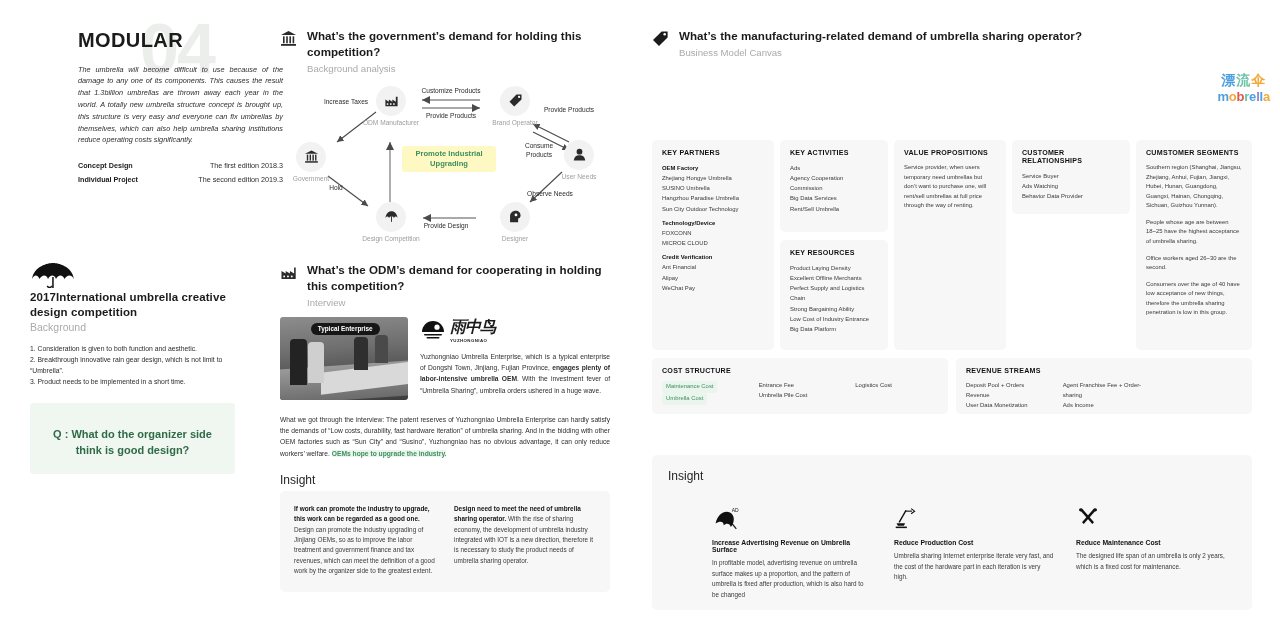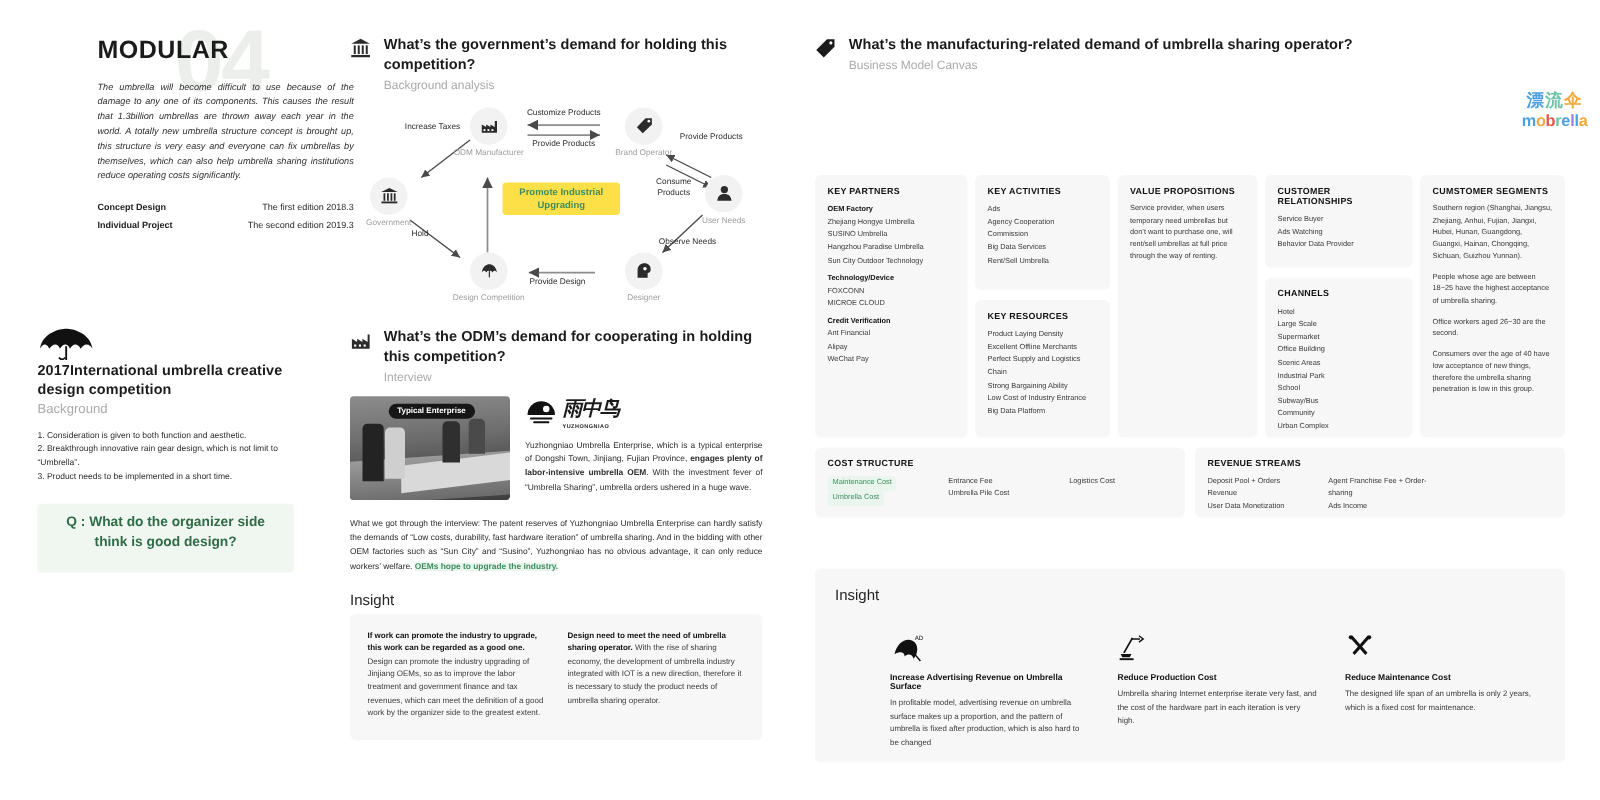--- a/index.html
+++ b/index.html
@@ -36,21 +36,21 @@
 
   .sect2 { position: absolute; left: 30px; top: 262px; width: 205px; }
   .umb-ico { width: 46px; height: 26px; margin-bottom: 2px; }
   .h-sub {
     font-size: 11.5px; font-weight: 700; line-height: 1.32; letter-spacing: .1px;
   }
   .h-sub-gray { font-size: 10.5px; color: #a9aaa9; margin-top: 1px; font-weight: 400; }
   .bullets { margin-top: 10px; font-size: 6.8px; line-height: 1.62; color: #2d2d2d; }
   .qbox {
     margin-top: 16px; background: #f0f7f1; border-radius: 3px;
-    padding: 8px 10px 15px 10px; text-align: center;
+    padding: 24px 10px 15px 10px; text-align: center;
   }
   .qbox p { font-size: 11px; font-weight: 700; line-height: 1.42; color: #2f6b46; }
 
   
   .sec-head { display: flex; gap: 10px; align-items: flex-start; }
   .sec-ico { width: 17px; flex: 0 0 17px; padding-top: 2px; }
   .sec-ico svg { display: block; }
   .sec-title { font-size: 11.6px; font-weight: 700; line-height: 1.38; letter-spacing: .05px; }
   .sec-kicker { font-size: 9.6px; color: #a9aaa9; margin-top: 3px; }
 
@@ -60,21 +60,21 @@
   .diagram { position: relative; width: 330px; height: 170px; margin-top: 10px; }
   .node { position: absolute; text-align: center; width: 62px; }
   .node .disc {
     width: 30px; height: 30px; border-radius: 50%; background: #f2f2f2;
     margin: 0 auto; display: flex; align-items: center; justify-content: center;
   }
   .node .lbl { font-size: 6.6px; color: #9d9d9d; line-height: 1.32; margin-top: 3px; }
   .dlabel { position: absolute; font-size: 6.6px; color: #2b2b2b; line-height: 1.3; text-align: center; }
   .promote {
     position: absolute; font-size: 7.6px; font-weight: 700; color: #3f8f5e;
-    background: #fde047; padding: 3px 7px; border-radius: 3px; line-height: 1.32; text-align: center;
+    background: #fef9c3; padding: 3px 7px; border-radius: 3px; line-height: 1.32; text-align: center;
   }
 
   .photo {
     width: 128px; height: 83px; border-radius: 3px; overflow: hidden; position: relative;
     background: linear-gradient(175deg,#8d8d8d 0%,#6f6f6f 38%,#575757 62%,#3e3e3e 100%);
     flex: 0 0 128px;
   }
   .photo .floor { position:absolute; left:-6%; bottom:0; width:112%; height:42%;
     background: linear-gradient(180deg,#9a9a9a,#6b6b6b); transform: skewY(-4deg); }
   .photo .tbl { position:absolute; left:32%; bottom:14%; width:72%; height:26%;
@@ -436,35 +436,20 @@
 
     <div class="card" style="left:360px;top:0;width:118px;height:74px">
       <h4>CUSTOMER RELATIONSHIPS</h4>
       <ul>
         <li>Service Buyer</li>
         <li>Ads Watching</li>
         <li>Behavior Data Provider</li>
       </ul>
     </div>
 
-    <div class="card" style="left:360px;top:82px;width:118px;height:128px">
-      <h4>CHANNELS</h4>
-      <ul>
-        <li>Hotel</li>
-        <li>Large Scale</li>
-        <li>Supermarket</li>
-        <li>Office Building</li>
-        <li>Scenic Areas</li>
-        <li>Industrial Park</li>
-        <li>School</li>
-        <li>Subway/Bus</li>
-        <li>Community</li>
-        <li>Urban Complex</li>
-      </ul>
-    </div>
 
     <div class="card" style="left:484px;top:0;width:116px;height:210px">
       <h4>CUMSTOMER SEGMENTS</h4>
       <p>Southern region (Shanghai, Jiangsu, Zhejiang, Anhui, Fujian, Jiangxi, Hubei, Hunan, Guangdong, Guangxi, Hainan, Chongqing, Sichuan, Guizhou Yunnan).</p>
       <p>People whose age are between 18~25 have the highest acceptance of umbrella sharing.</p>
       <p>Office workers aged 26~30 are the second.</p>
       <p>Consumers over the age of 40 have low acceptance of new things, therefore the umbrella sharing penetration is low in this group.</p>
     </div>
 
     <div class="card" style="left:0;top:218px;width:296px;height:56px">

